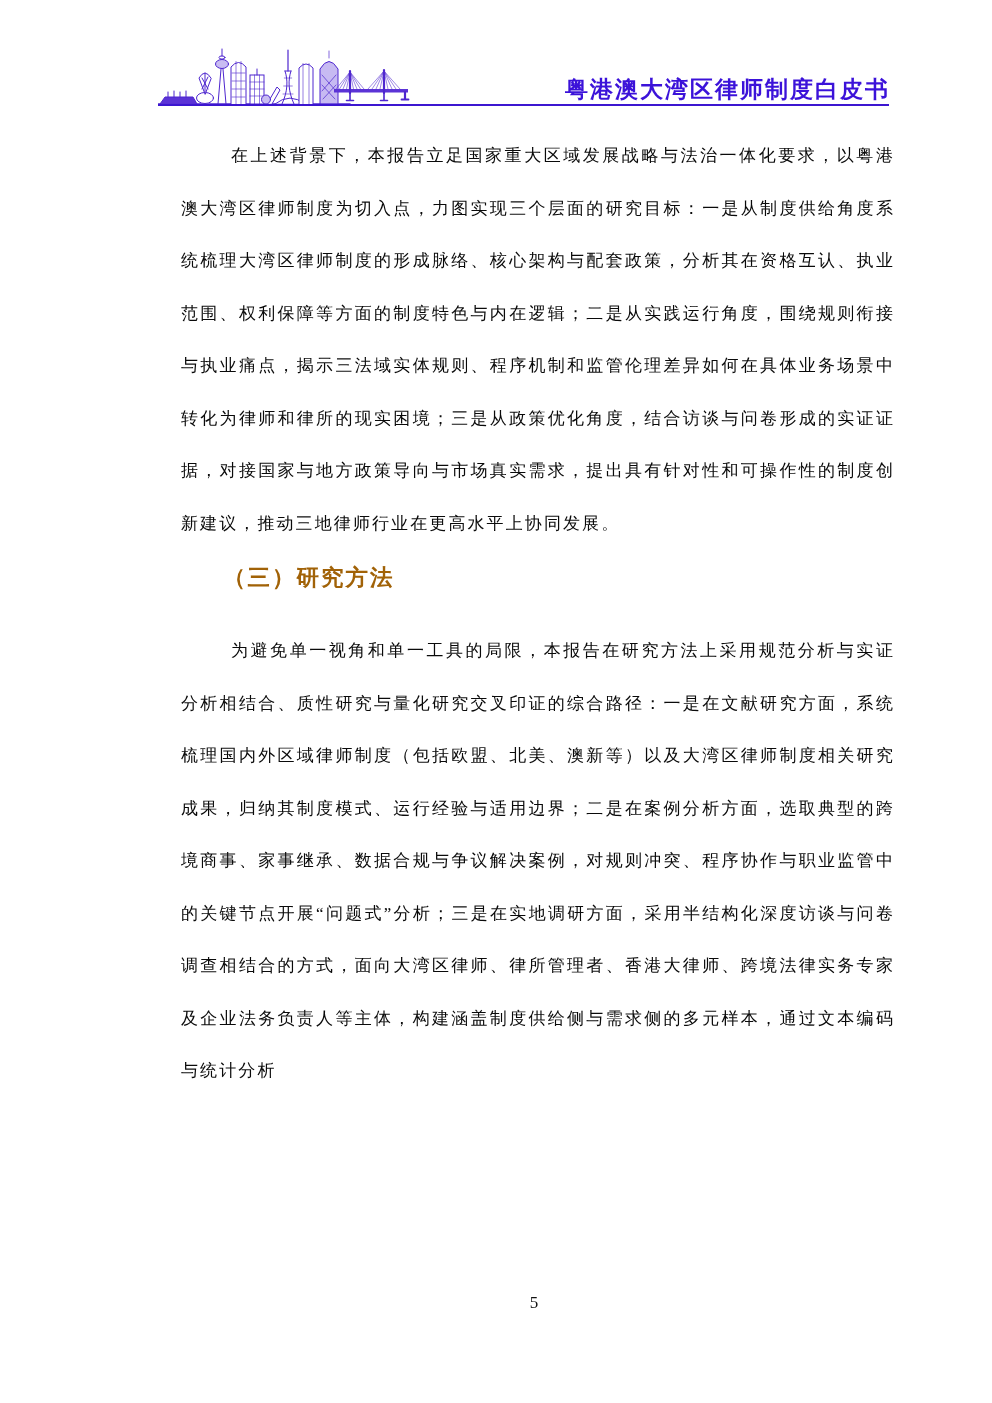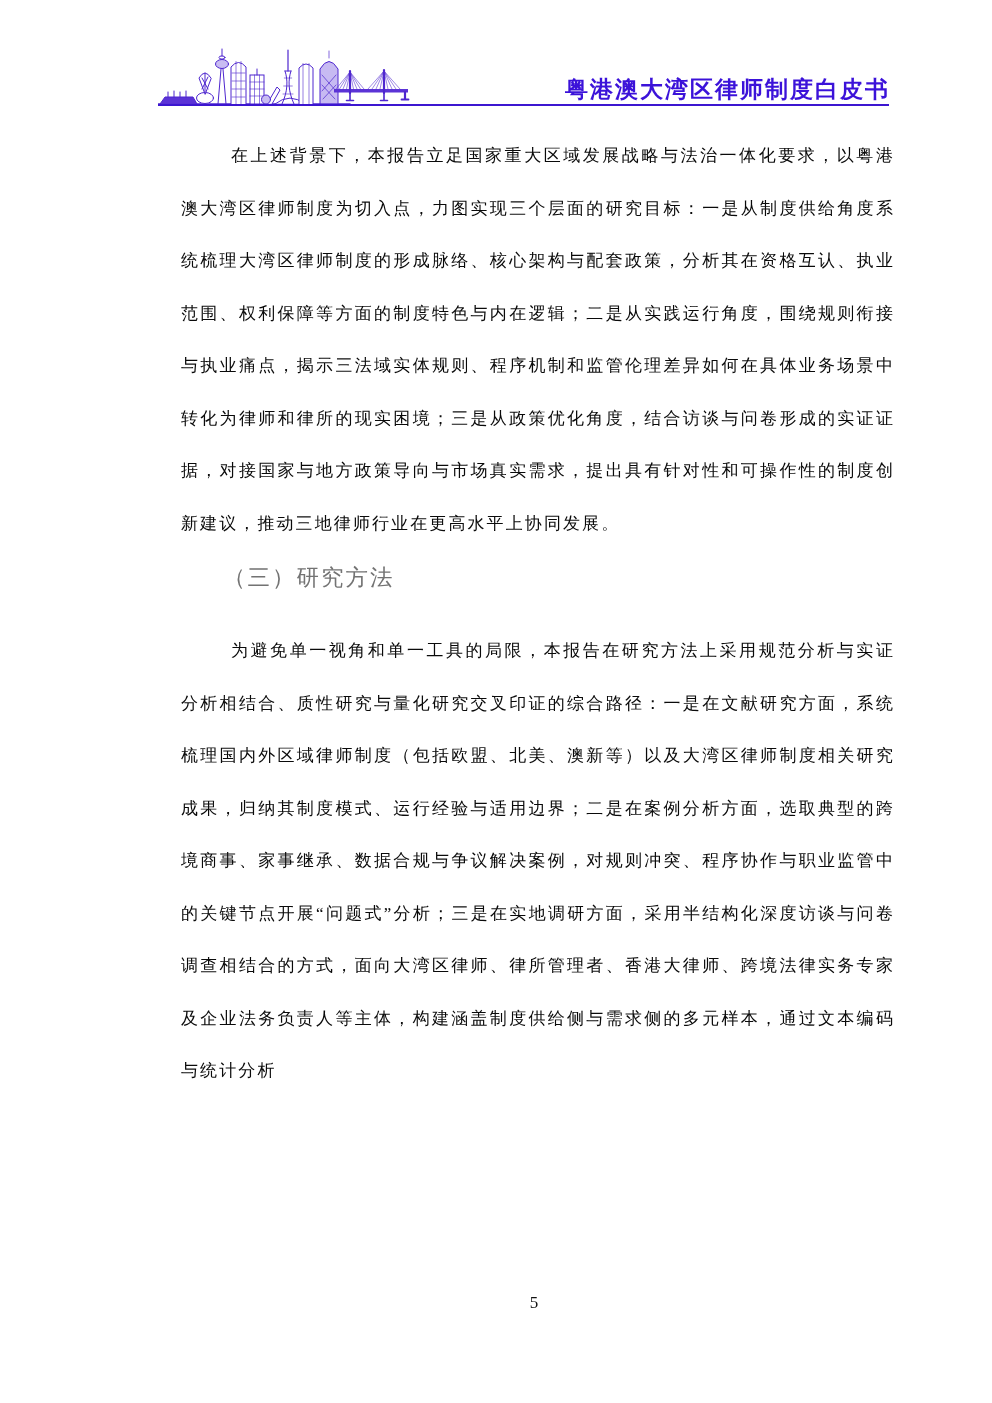--- a/index.html
+++ b/index.html
@@ -60,22 +60,22 @@
     letter-spacing: 2.1px;
     color: #0a0a0a;
     text-align: justify;
     text-justify: inter-character;
     text-indent: 50px;
   }
   .section-heading {
     margin: 5px 0 24px 0;
     font-size: 22.5px;
     line-height: 46px;
-    font-weight: 400;
-    color: #737373;
+    font-weight: 700;
+    color: #a16207;
     text-indent: 42px;
     letter-spacing: 2px;
   }
   .footer {
     position: absolute;
     left: 0;
     top: 1293px;
     width: 100%;
     text-align: center;
   }

